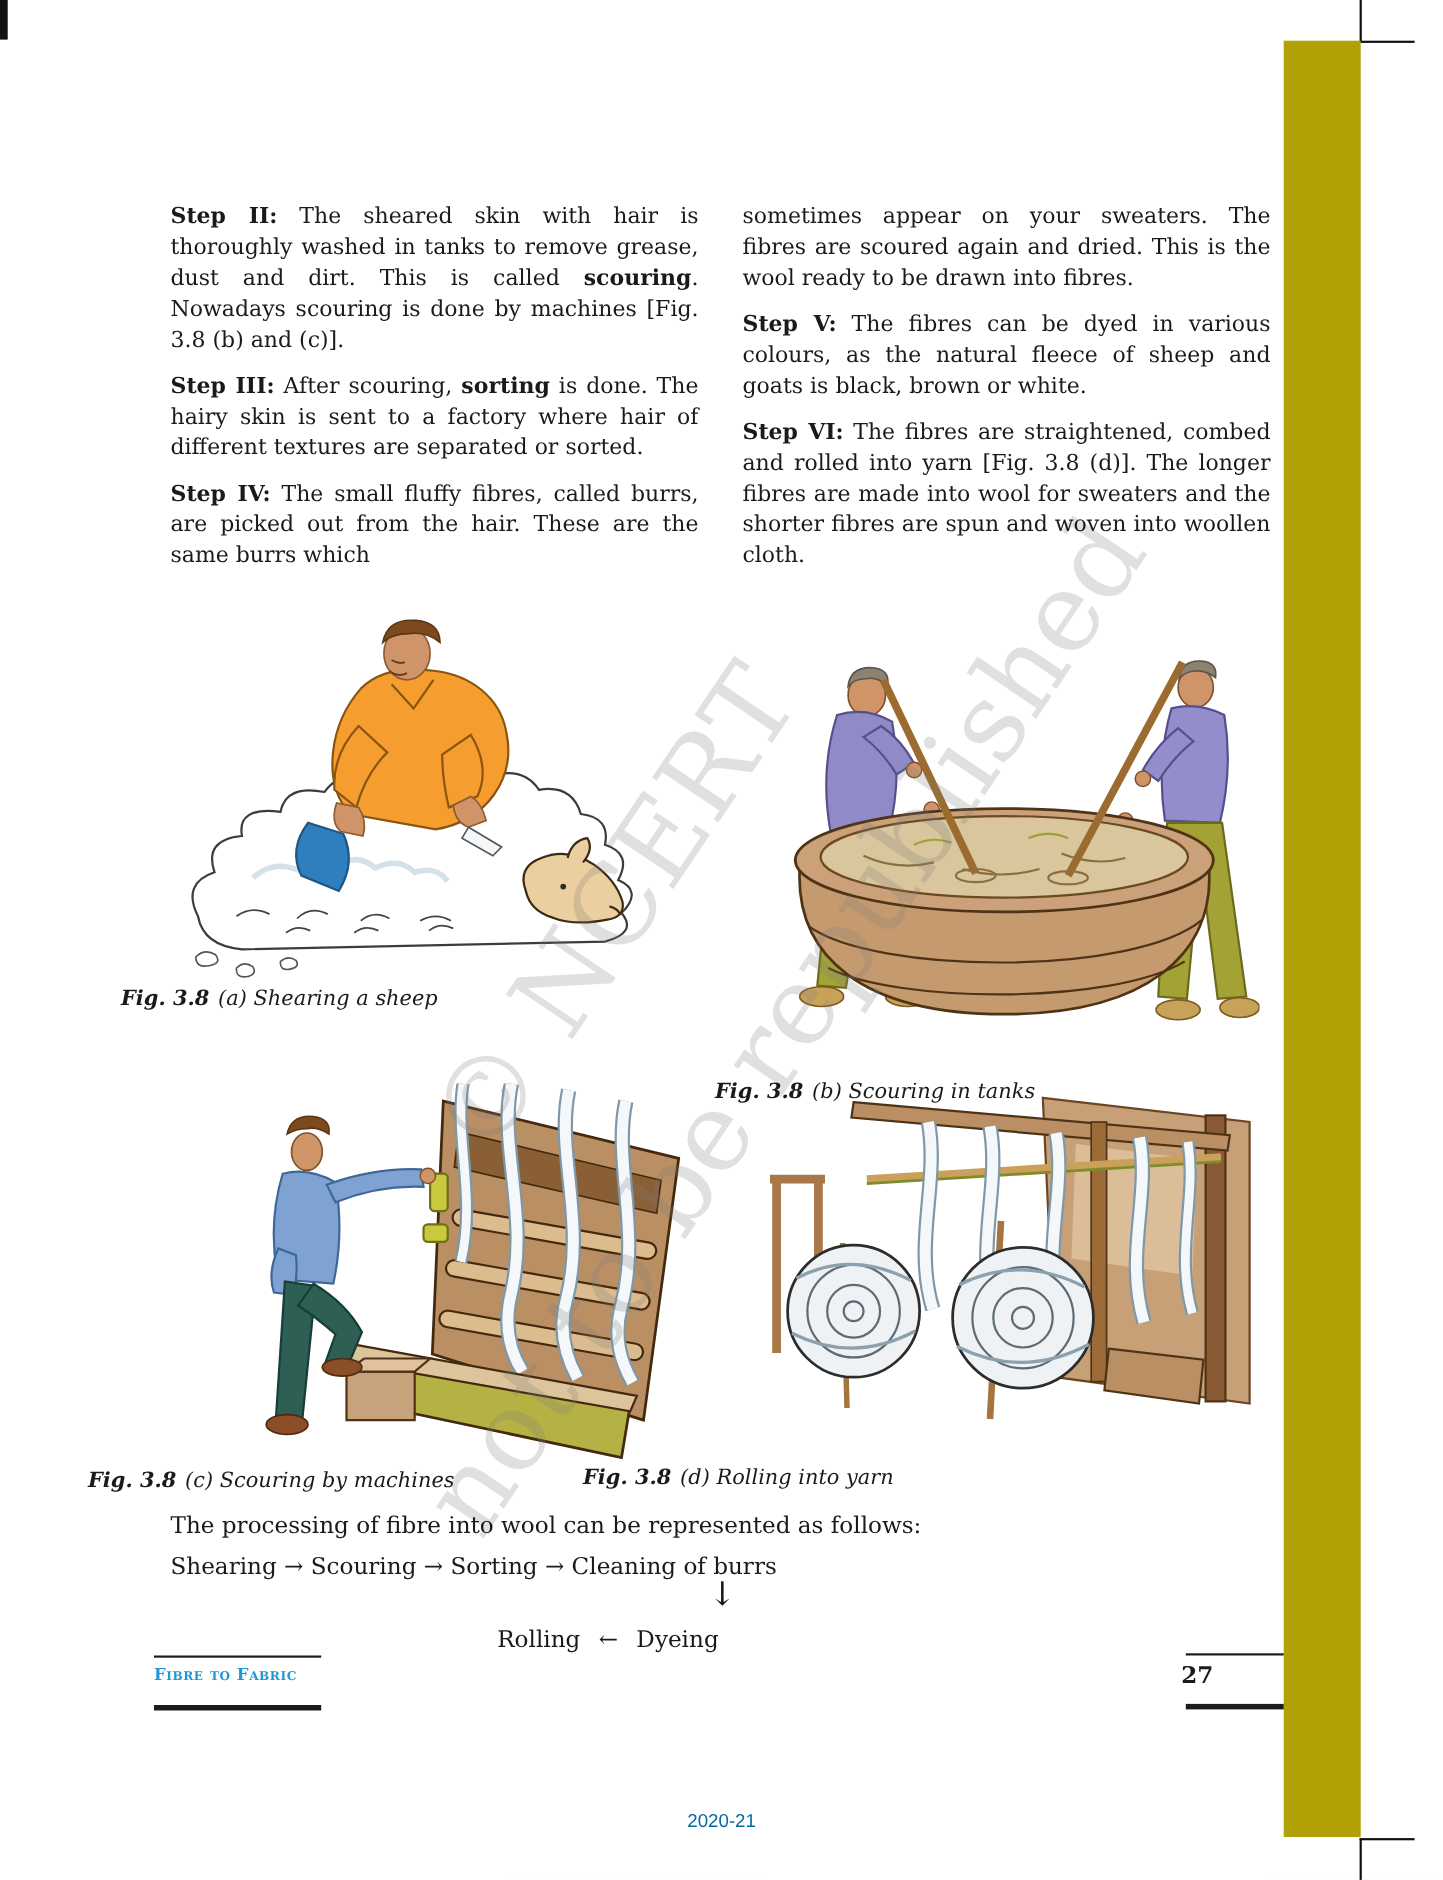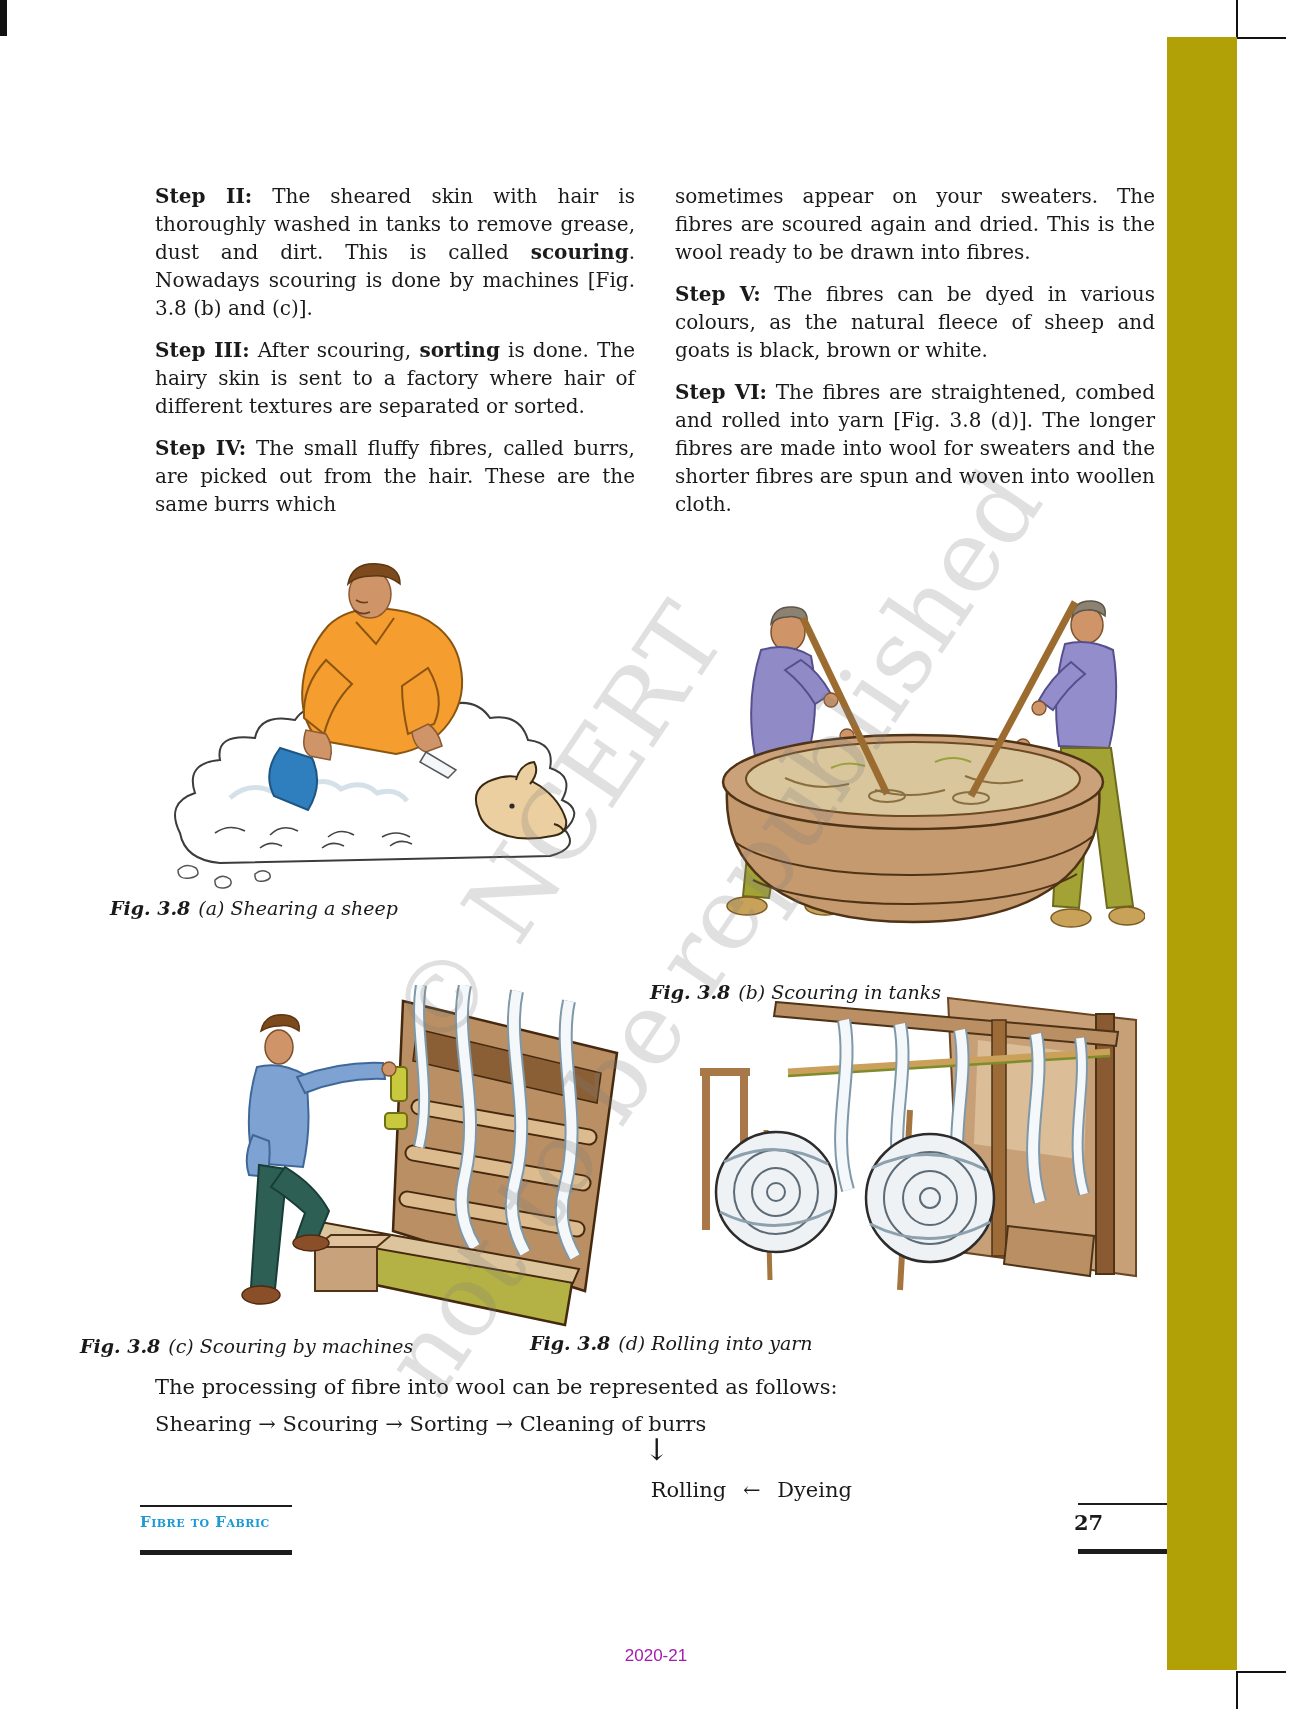--- a/index.html
+++ b/index.html
@@ -16,31 +16,31 @@
   .col{width:480px;font-size:20px;line-height:28px;text-align:justify;}
   .col p{margin:0 0 14px 0;}
   .b{font-weight:bold;}
   
   .fig{position:absolute;z-index:0;}
   .caption{position:absolute;font-size:19px;font-style:italic;text-align:center;z-index:2;white-space:nowrap;}
   .caption .figlab{font-weight:bold;margin-right:8px;}
   
   .flow-line{position:absolute;font-size:21px;z-index:2;}
   .flow-arrow-down{position:absolute;font-size:30px;z-index:2;}
-  .flow-bottom{word-spacing:10px;text-align:right;width:400px;}
+  .flow-bottom{word-spacing:10px;text-align:left;width:400px;}
   
   .footer-rule{position:absolute;background:#1c1c1c;}
   .footer-title{
     position:absolute;left:140px;top:1513px;width:220px;
     color:var(--footer_blue,#1d9ad6);font-weight:bold;font-size:15px;
     font-variant:small-caps;letter-spacing:.5px;z-index:2;
   }
   .page-number{position:absolute;left:1044px;top:1510px;width:89px;text-align:center;font-weight:bold;font-size:21px;z-index:2;}
   .year{position:absolute;left:0;top:1646px;width:1312px;text-align:center;
-        font-family:"Liberation Sans",sans-serif;font-size:17px;color:#a21caf;z-index:2;}
+        font-family:"Liberation Sans",sans-serif;font-size:17px;color:#0369a1;z-index:2;}
   
   .watermark{
     position:absolute;left:130px;top:420px;width:1010px;height:920px;
     display:flex;flex-direction:column;justify-content:center;align-items:center;gap:70px;
     transform:rotate(-56deg);color:rgba(125,125,125,.24);
     font-size:100px;white-space:nowrap;pointer-events:none;z-index:1;
   }
 </style>
 </head>
 <body>

